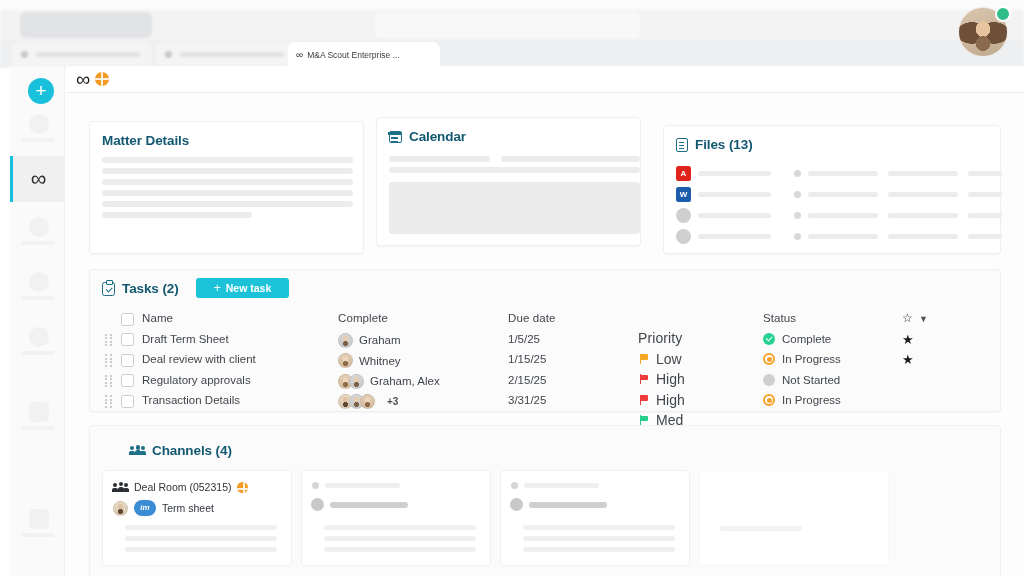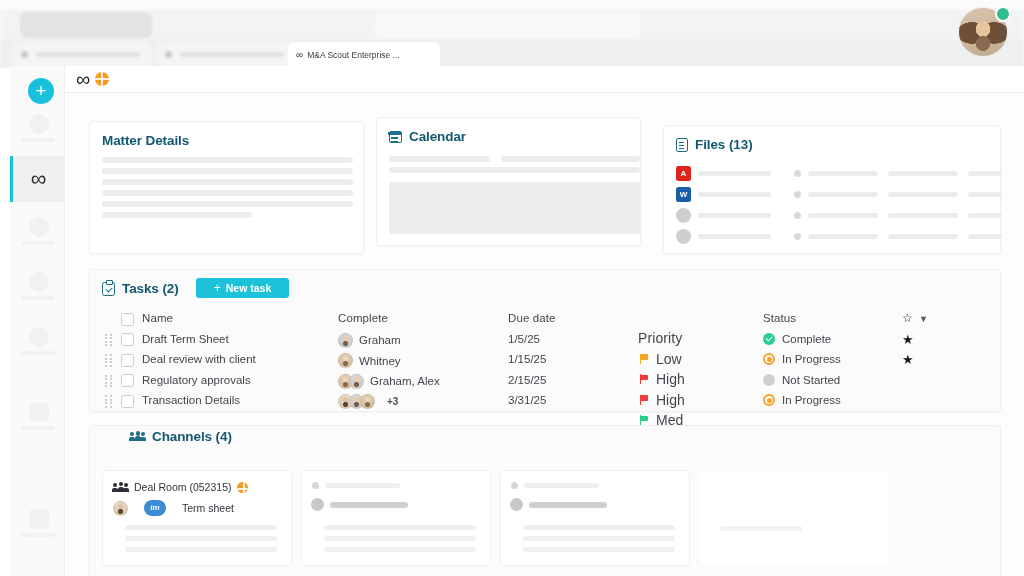--- a/index.html
+++ b/index.html
@@ -220,39 +220,39 @@
   .st-complete{ background:#26cf92;}
   .st-complete:after{ content:""; position:absolute; left:3px; top:3.5px; width:5px; height:2.5px;
     border-left:1.6px solid #fff; border-bottom:1.6px solid #fff; transform:rotate(-45deg);}
   .st-prog{ background:#fff; border:2px solid #f7a128;}
   .st-prog:after{ content:""; position:absolute; left:1.5px; top:1.5px; width:5px; height:5px;
     border-radius:50%; background:#f7a128;}
   .st-none{ background:#cfcfcf;}
 
   
   #channels-card{ left:23px; top:332px; width:912px; height:160px; background:#fbfbfb;}
-  #channels-card .card-title{ position:absolute; left:12px; top:3px;padding-left:28px; }
+  #channels-card .card-title{ position:absolute; left:12px; top:17px;padding-left:28px; }
   .people-ic{ width:15px; height:11px; position:relative; flex:none; }
   .people-ic i{ position:absolute; background:#1d6e87; border-radius:50%;}
   .people-ic .h1{ left:0; top:1px; width:4px; height:4px;}
   .people-ic .h2{ left:5.5px; top:0px; width:4.5px; height:4.5px;}
   .people-ic .h3{ left:11px; top:1px; width:4px; height:4px;}
   .people-ic .b1{ left:-1px; top:6px; width:6px; height:4px; border-radius:2px 2px 0 0;}
   .people-ic .b2{ left:4.5px; top:5px; width:6.5px; height:5px; border-radius:2.5px 2.5px 0 0;}
   .people-ic .b3{ left:10px; top:6px; width:6px; height:4px; border-radius:2px 2px 0 0;}
   .people-ic.dark i{ background:#2b2f34; }
 
   .chcard{ position:absolute; top:44px; background:#fff; border:1px solid #f0f0f0; border-radius:4px;}
   #ch1{ left:12px; width:190px; height:96px;}
   #ch2{ left:211px; width:190px; height:96px;}
   #ch3{ left:410px; width:190px; height:96px;}
   #ch4{ left:609px; width:190px; height:96px; border-color:#f8f8f8;}
   .ch-head{ position:absolute; left:10px; top:10px; display:flex; align-items:center; gap:6px;
     font-size:10.5px; color:#30353b; white-space:nowrap;}
-  .ch-msg{ position:absolute; left:10px; top:29px; display:flex; align-items:center; gap:16px;}
+  .ch-msg{ position:absolute; left:10px; top:29px; display:flex; align-items:center; gap:6px;}
   .ch-badge{ width:22px; height:16px; border-radius:8px; background:#3a8dd4;
     color:#fff; font-size:8px; font-weight:bold; text-align:center; line-height:16px; font-style:italic;}
   .ch-msg-tx{ font-size:10.5px; color:#30353b;}
   .ch-line{ position:absolute; left:22px; height:5px; border-radius:3px; background:#f0f0f0;}
   .ghost-dot-s{ position:absolute; left:10px; top:11px; width:7px; height:7px; border-radius:50%; background:#d5d5d5;}
   .ghost-bar-s{ position:absolute; left:23px; top:12px; width:75px; height:5px; border-radius:3px; background:#efefef;}
   .ghost-dot-l{ position:absolute; left:9px; top:27px; width:13px; height:13px; border-radius:50%; background:#c8c8c8;}
   .ghost-bar-l{ position:absolute; left:28px; top:31px; width:78px; height:6px; border-radius:3px; background:#cfcfcf;}
 </style>
 </head>

